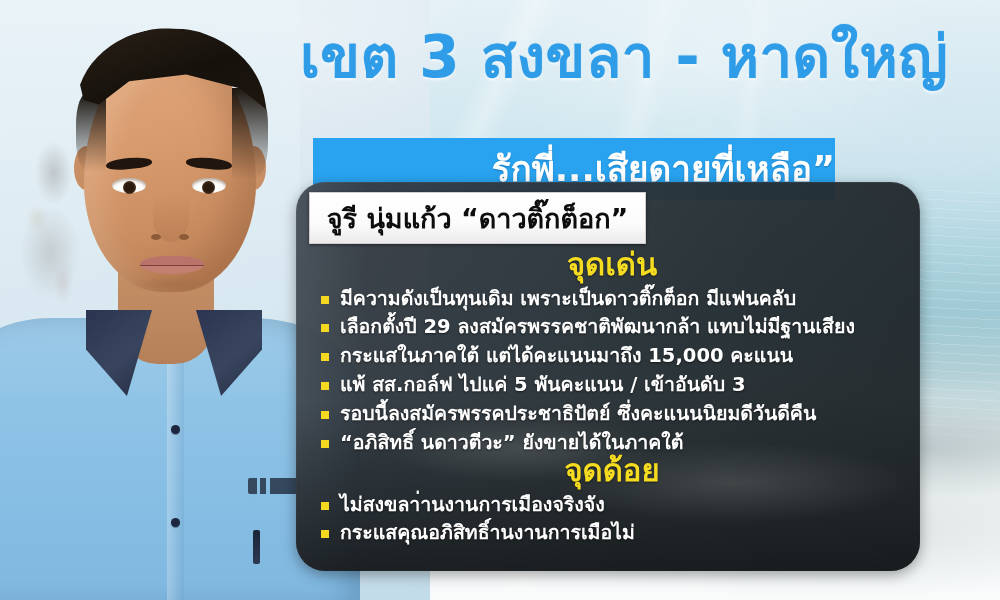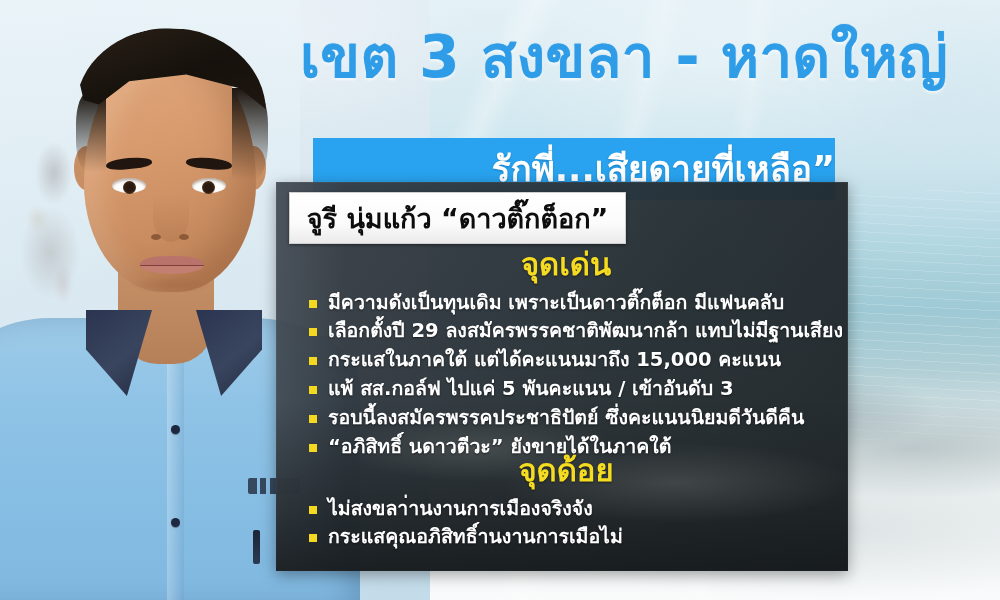--- a/index.html
+++ b/index.html
@@ -204,26 +204,27 @@
     font-size: 35px;
     font-weight: 700;
     line-height: 1;
     white-space: nowrap;
     text-shadow: 0 1px 2px rgba(0,60,110,.35);
   }
 
   
   .panel {
     position: absolute;
-    left: 276px; top: 182px;
-    width: 572px; height: 389px;
+    left: 296px; top: 182px;
+    width: 624px; height: 389px;
     background:
       linear-gradient(118deg, rgba(56,62,70,.96) 0%, rgba(44,52,58,.95) 34%, rgba(36,44,48,.95) 58%, rgba(30,36,40,.96) 100%);
     box-shadow: 0 0 0 1px rgba(255,255,255,.06) inset, 0 4px 14px rgba(0,0,0,.35);
     overflow: hidden;
+    border-radius: 29px;
   }
   .panel-rocks {
     position: absolute; left: 0; right: 0; bottom: 0; height: 170px;
     background:
       radial-gradient(ellipse 190px 46px at 36% 28%, rgba(90,96,96,.55), rgba(0,0,0,0) 72%),
       radial-gradient(ellipse 240px 54px at 70% 48%, rgba(100,104,104,.45), rgba(0,0,0,0) 74%),
       linear-gradient(to bottom, rgba(0,0,0,0) 0%, rgba(22,26,28,.55) 70%, rgba(18,22,24,.75) 100%);
     pointer-events: none;
   }
   .panel-sheen {
@@ -258,21 +259,21 @@
   .section.cons { top: 272px; }
   .section-title {
     color: #f5dc21;
     font-size: 31px;
     font-weight: 700;
     line-height: 1.05;
     margin: 0 0 4px 0;
     text-shadow: 0 1px 2px rgba(0,0,0,.5);
     text-align: center;
   }
-  ul.bullets { list-style: none; margin: 8px; padding: 0 0 0 22px; }
+  ul.bullets { list-style: none; margin: 0; padding: 0 0 0 22px; }
   ul.bullets li {
     position: relative;
     color: #ffffff;
     font-size: 19.5px;
     font-weight: 700;
     line-height: 1.48;
     white-space: nowrap;
     text-shadow: 0 1px 2px rgba(0,0,0,.55);
   }
   ul.bullets li::before {

